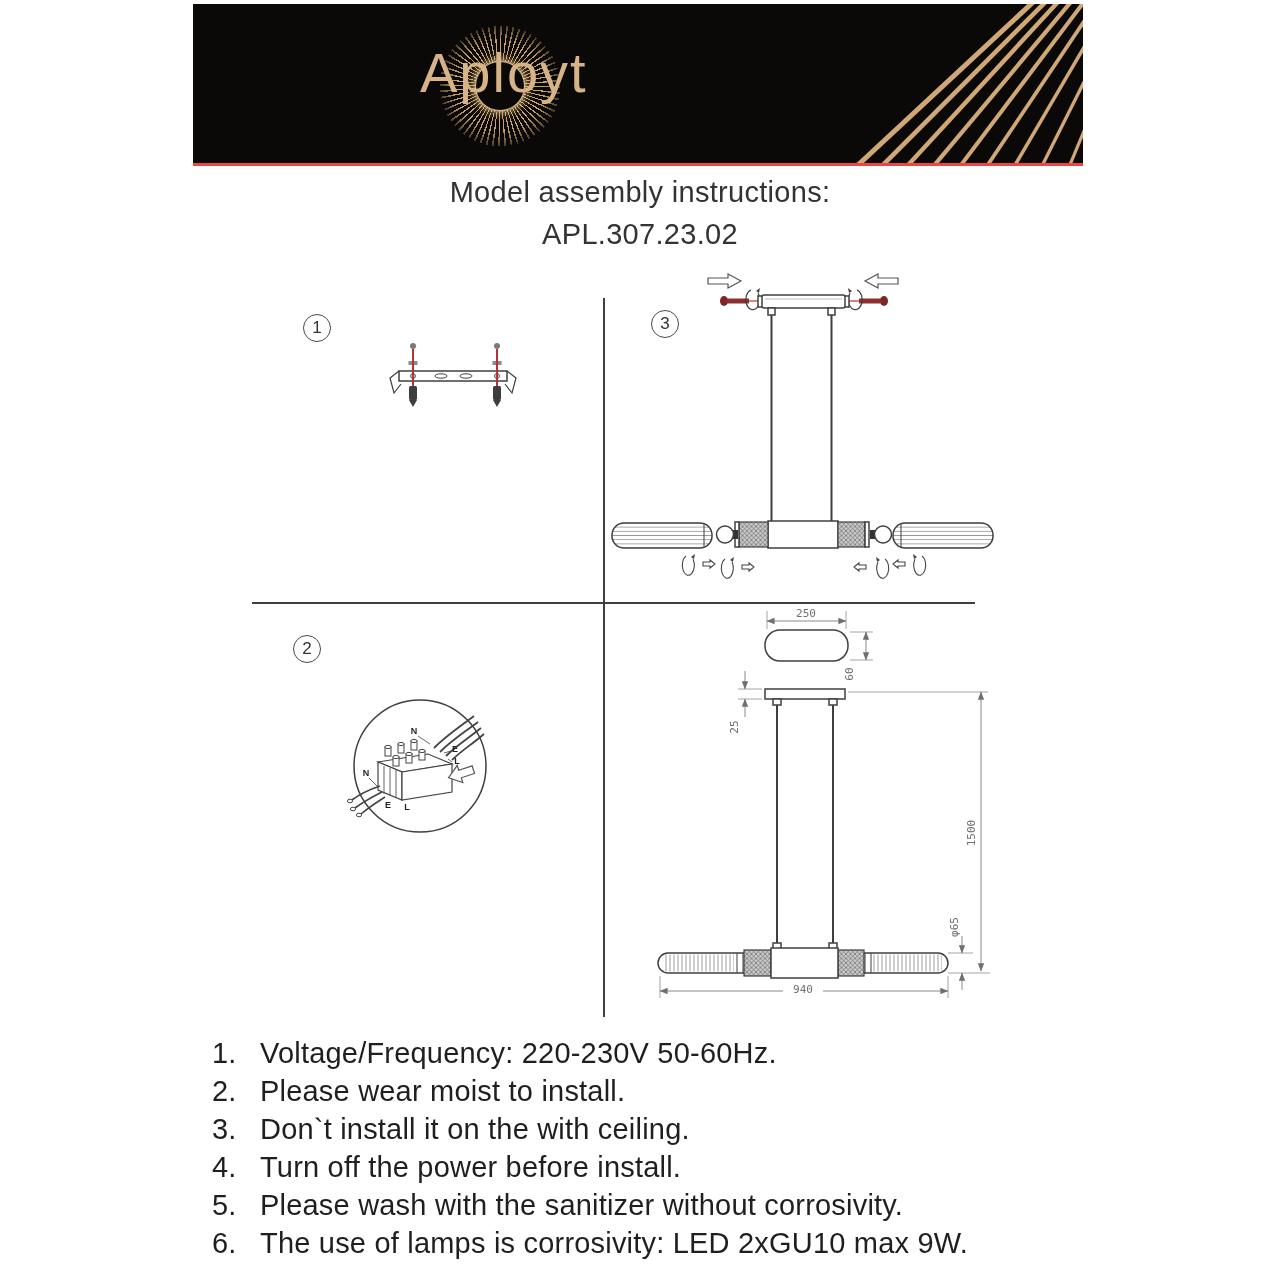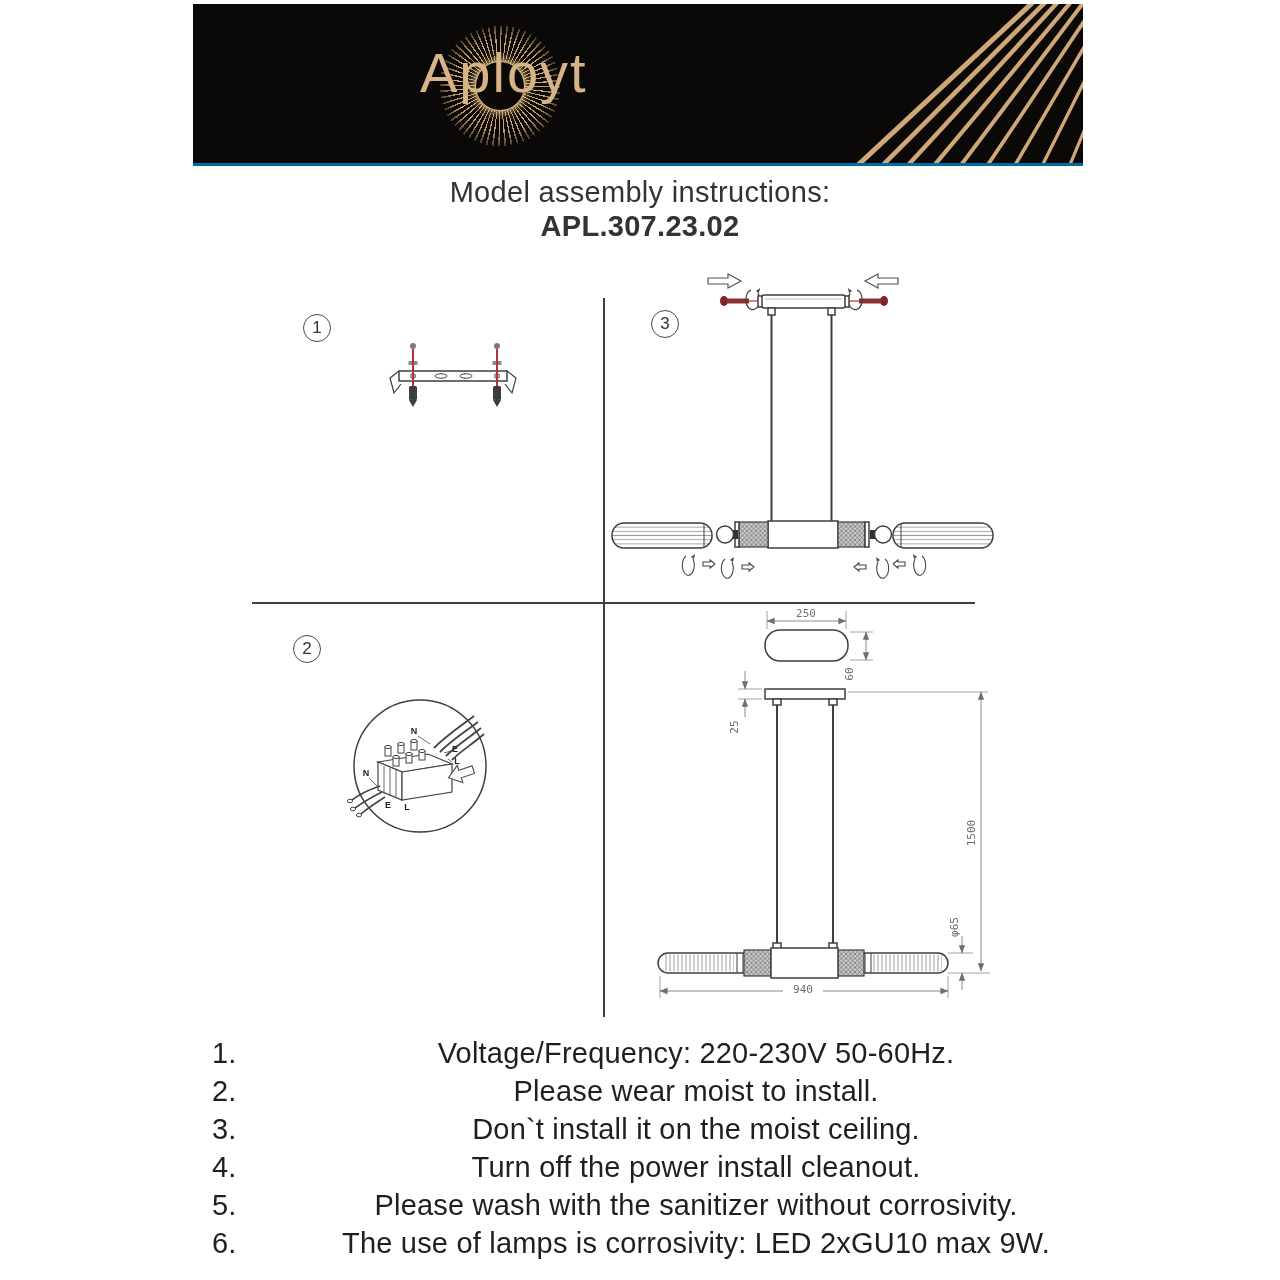--- a/index.html
+++ b/index.html
@@ -3,21 +3,21 @@
 <meta charset="utf-8">
 <style>
   html,body{margin:0;padding:0;}
   body{
     width:1280px;height:1280px;position:relative;background:#ffffff;
     font-family:"Liberation Sans",sans-serif;overflow:hidden;
   }
   
   .banner{
     position:absolute;left:193px;top:4px;width:890px;height:159px;
-    background:#0b0907;border-bottom:3px solid #0369a1;overflow:hidden;
+    background:#0b0907;border-bottom:3px solid #ef4444;overflow:hidden;
   }
   .logo-rays{
     position:absolute;left:247px;top:22px;width:120px;height:120px;border-radius:50%;
     background:repeating-conic-gradient(#c9a26e 0deg 1.7deg, rgba(0,0,0,0) 1.7deg 6deg);
   }
   .logo-rays-fade{
     position:absolute;left:247px;top:22px;width:120px;height:120px;border-radius:50%;
     background:radial-gradient(circle, rgba(11,9,7,0) 0 52%, #0b0907 80%);
   }
   .logo-core{
@@ -27,42 +27,42 @@
   }
   .banner{--x:0;}
   .brand{
     position:absolute;left:227px;top:36px;font-size:56px;font-weight:300;
     color:#d6b488;letter-spacing:2px;
   }
   .banner-fan{position:absolute;right:0;top:0;}
   
   .title-line{position:absolute;left:0;width:100%;text-align:center;color:#333;font-size:29px;letter-spacing:0.3px;}
   .title-1{top:176px;}
-  .title-2{top:210px;font-weight:bold;}
+  .title-2{top:218px;}
   
   .step-num{
     position:absolute;width:26px;height:26px;border:1.6px solid #4a4a4a;border-radius:50%;
     display:flex;align-items:center;justify-content:center;
     font-size:17px;color:#333;background:#fff;
   }
   
   .drawings{position:absolute;left:0;top:255px;}
   .outl{stroke:#3f3f3f;stroke-width:1.5;fill:#ffffff;}
   .thin{stroke:#3f3f3f;stroke-width:1.2;fill:none;}
   .rod{stroke:#3f3f3f;stroke-width:2;}
   .dimline{stroke:#8a8a8a;stroke-width:1;fill:none;}
   .ext{stroke:#9a9a9a;stroke-width:0.9;}
   .dim{font-family:"DejaVu Sans Mono",monospace;font-size:11px;fill:#6f6f6f;}
   .wlabel{font-family:"Liberation Sans",sans-serif;font-size:9px;font-weight:bold;fill:#222;}
   .red{stroke:#b23434;}
   
   .instructions{position:absolute;left:212px;top:1034px;width:920px;}
   .instr-row{display:flex;font-size:29px;color:#1f1f1f;line-height:38px;letter-spacing:0.2px;}
   .instr-num{width:48px;flex:0 0 48px;}
-  .instr-text{flex:1;text-align:center;}
+  .instr-text{flex:1;}
 </style>
 </head>
 <body>
 
 <div class="banner">
   <div class="logo-rays"></div>
   <div class="logo-rays-fade"></div>
   <div class="logo-core"></div>
   <div class="brand">Aployt</div>
   <svg class="banner-fan" width="300" height="159" viewBox="0 0 300 159">
@@ -331,25 +331,25 @@
   <div class="instr-row">
     <span class="instr-num">1.</span>
     <span class="instr-text">Voltage/Frequency: 220-230V 50-60Hz.</span>
   </div>
   <div class="instr-row">
     <span class="instr-num">2.</span>
     <span class="instr-text">Please wear moist to install.</span>
   </div>
   <div class="instr-row">
     <span class="instr-num">3.</span>
-    <span class="instr-text">Don`t install it on the moist ceiling.</span>
+    <span class="instr-text">Don`t install it on the with ceiling.</span>
   </div>
   <div class="instr-row">
     <span class="instr-num">4.</span>
-    <span class="instr-text">Turn off the power install cleanout.</span>
+    <span class="instr-text">Turn off the power before install.</span>
   </div>
   <div class="instr-row">
     <span class="instr-num">5.</span>
     <span class="instr-text">Please wash with the sanitizer without corrosivity.</span>
   </div>
   <div class="instr-row">
     <span class="instr-num">6.</span>
     <span class="instr-text">The use of lamps is corrosivity: LED 2xGU10 max 9W.</span>
   </div>
 </div>

